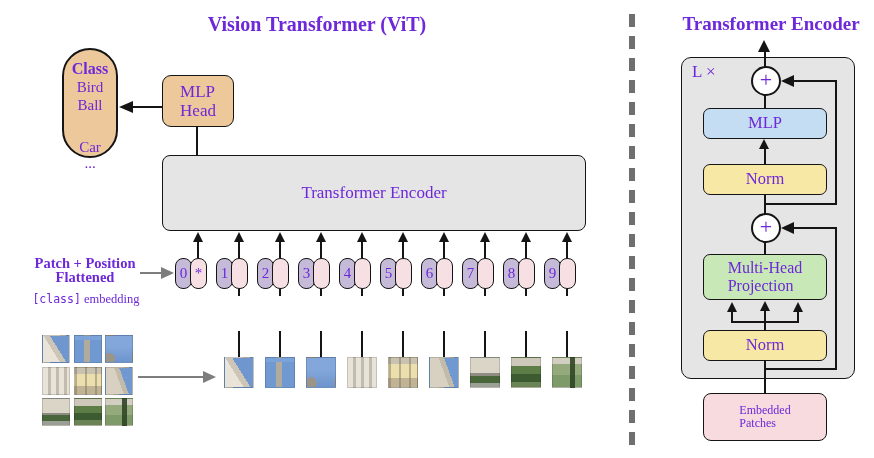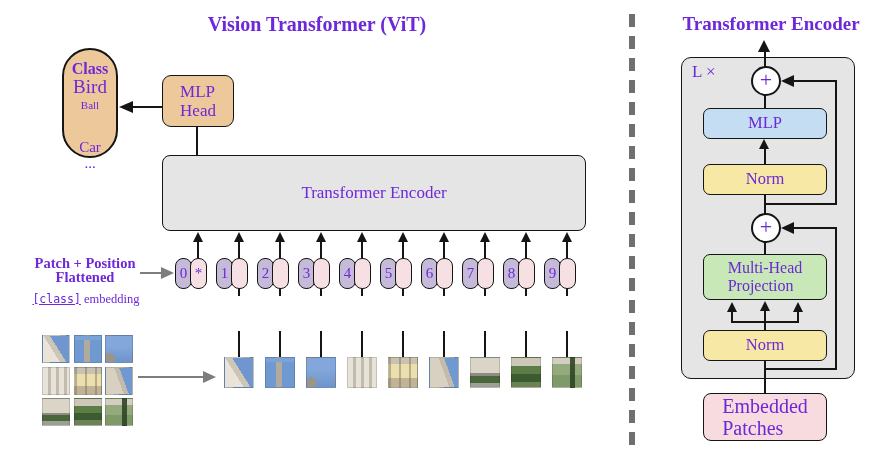--- a/index.html
+++ b/index.html
@@ -38,35 +38,35 @@
   .px-facade-dome{background:linear-gradient(70deg,#d8d0c0 0 50%,#c3bba9 50% 64%,#7099d1 64%);}
   .px-building-hedge{background:linear-gradient(#dbd5c8 0 52%,#8f8d83 52% 62%,#49663b 62% 86%,#9aa095 86%);}
   .px-garden-hedge{background:linear-gradient(#cec8ba 0 26%,#5d7d46 26% 55%,#3d5b31 55% 82%,#6b8455 82%);}
   .px-lawn-tree{background:linear-gradient(90deg,rgba(0,0,0,0) 0 62%,rgba(47,69,38,.9) 62% 80%,rgba(0,0,0,0) 80%),
       linear-gradient(#d2cec2 0 22%,#94a97c 22% 60%,#7e9a68 60%);}
   .plus-circle{position:absolute;width:30px;height:30px;border-radius:50%;background:#fff;
       border:2px solid #151515;box-sizing:border-box;display:flex;align-items:center;
       justify-content:center;font-size:22px;line-height:22px;padding-bottom:2px;}
   .divider{position:absolute;left:629px;top:14px;width:6px;height:432px;
       background:repeating-linear-gradient(180deg,#6f6f6f 0 13px,rgba(0,0,0,0) 13px 22px);}
-  .code{font-family:"DejaVu Sans Mono","Liberation Mono",monospace;font-size:11.5px;text-decoration:underline;}
+  .code{font-family:"DejaVu Sans Mono","Liberation Mono",monospace;font-size:11.5px;}
 </style>
 </head>
 <body>
 
 <div id="canvas">
 
   <div class="title" style="left:167px;top:13px;width:300px;font-size:20px;">Vision Transformer (ViT)</div>
 
   <div class="box" style="left:62px;top:48px;width:56px;height:110px;border-radius:28px;
        border-width:2px;background:var(--tan);flex-direction:column;justify-content:flex-start;
        padding-top:9px;">
     <div style="font-weight:bold;font-size:16px;line-height:19px;">Class</div>
-    <div style="font-size:19px;line-height:18px;">Bird</div>
-    <div style="font-size:11px;line-height:18px;">Ball</div>
+    <div style="font-size:15px;line-height:18px;">Bird</div>
+    <div style="font-size:15px;line-height:18px;">Ball</div>
     <div style="font-size:15px;line-height:18px;margin-top:24px;">Car</div>
     <div style="font-size:15px;line-height:14px;">...</div>
   </div>
 
   <div class="hline" style="left:133px;top:106px;width:29px;"></div>
   <div class="ah-left" style="left:119px;top:101px;"></div>
 
   <div class="box" style="left:162px;top:75px;width:72px;height:52px;border-radius:9px;
        background:var(--tan);font-size:17px;">MLP
 Head</div>
@@ -215,16 +215,16 @@
        background:var(--mlp_blue);font-size:16.5px;">MLP</div>
   <div class="box" style="left:703px;top:164px;width:124px;height:31px;border-radius:7px;
        background:var(--norm_yellow);font-size:16.5px;">Norm</div>
   <div class="plus-circle" style="left:751px;top:213px;">+</div>
   <div class="box" style="left:703px;top:254px;width:124px;height:46px;border-radius:7px;
        background:var(--attention_green);font-size:16px;">Multi-Head
 Projection</div>
   <div class="box" style="left:703px;top:330px;width:124px;height:31px;border-radius:7px;
        background:var(--norm_yellow);font-size:16.5px;">Norm</div>
   <div class="box" style="left:703px;top:393px;width:124px;height:48px;border-radius:8px;
-       background:var(--embedded_pink);font-size:20px;">Embedded
+       background:var(--embedded_pink);font-size:12px;">Embedded
 Patches</div>
 
 </div>
 
 </body></html>

